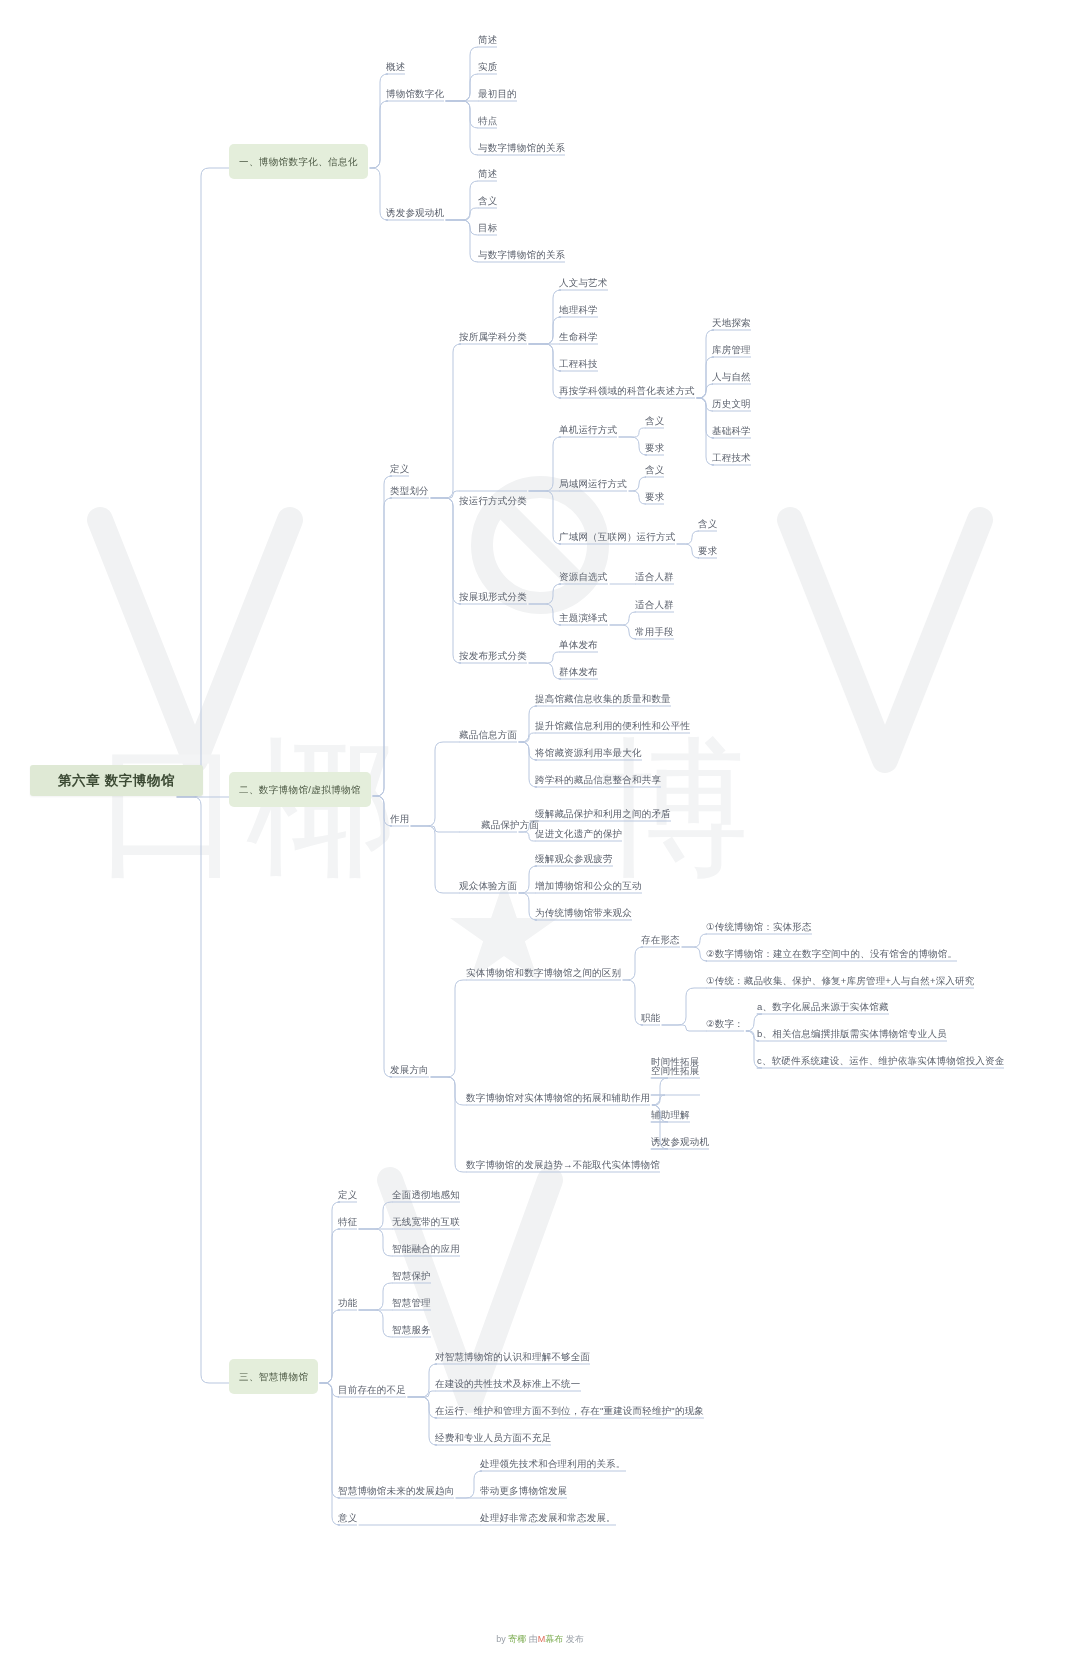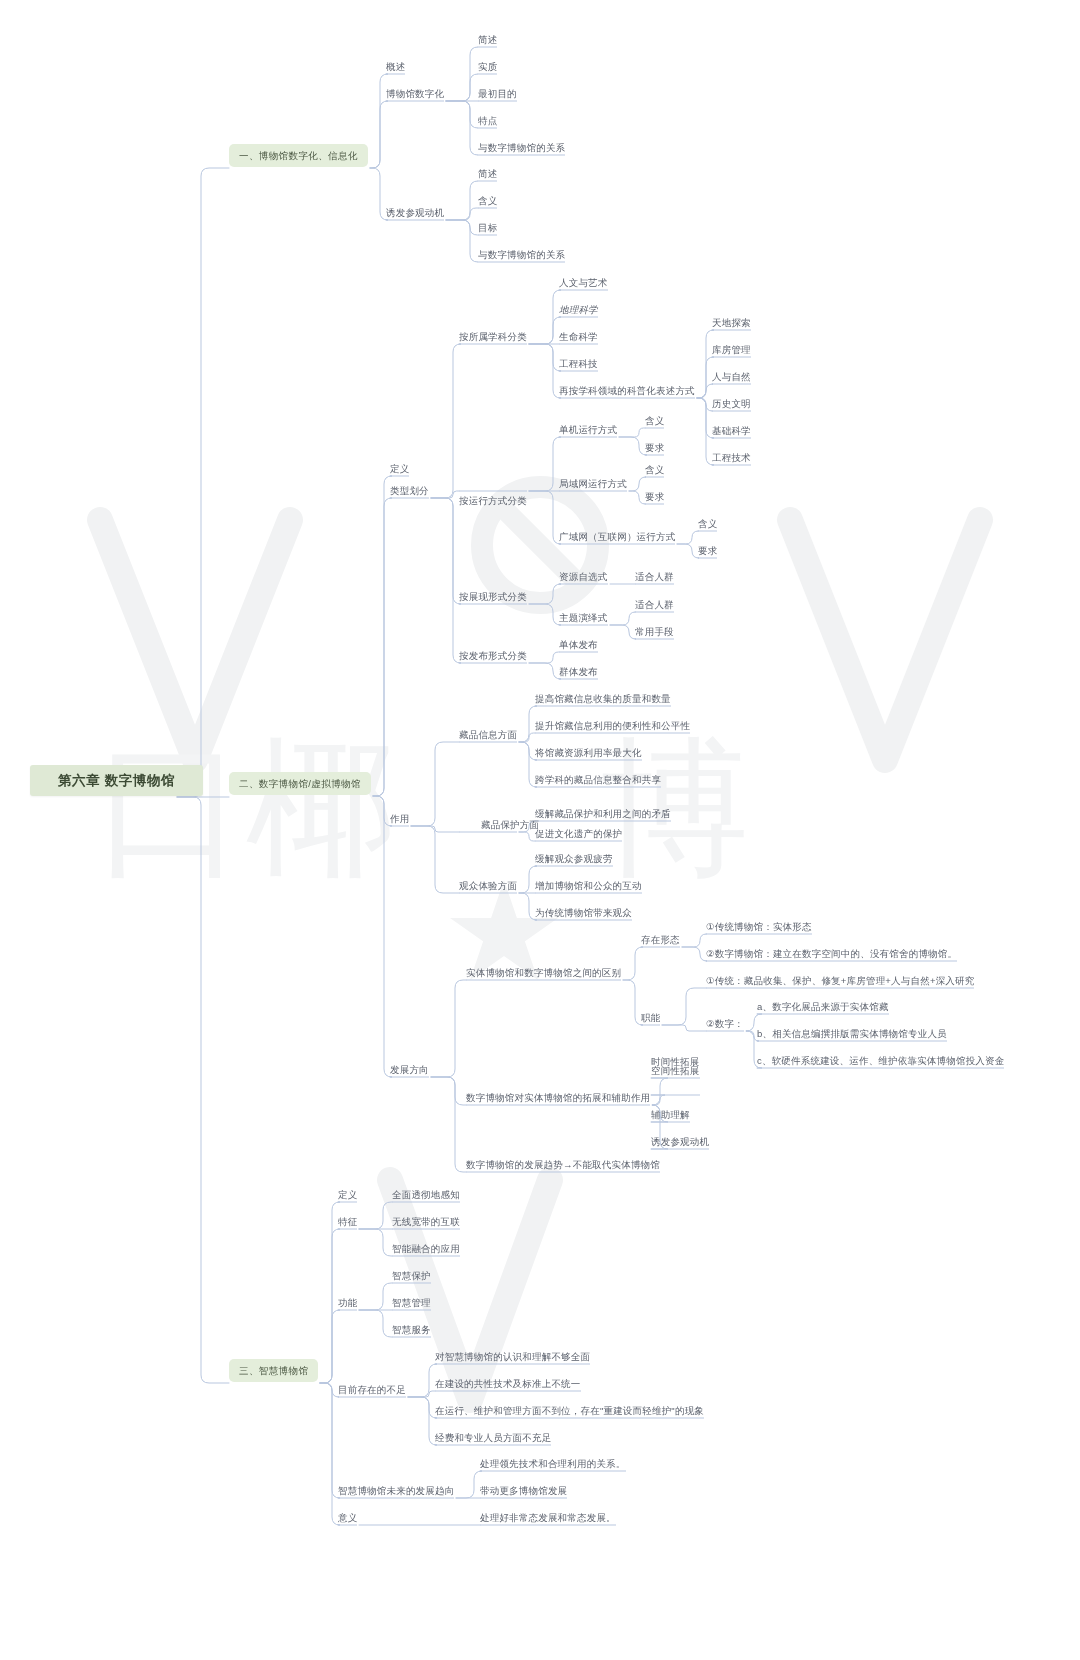--- a/index.html
+++ b/index.html
@@ -21,21 +21,21 @@
   }
   .node.root{
     background:#dfe9d5;color:#3c4a34;
     border-radius:3px;
     padding:9px 28px;font-size:13.5px;
     font-weight:700;letter-spacing:.6px;
     box-shadow:0 1px 2px rgba(0,0,0,.05);
   }
   .node.lvl1{
     background:#e4eedb;color:#4a5742;
-    border-radius:5px;padding:5px 10px;
+    border-radius:5px;padding:11px 10px;
     font-size:9.5px;letter-spacing:.4px;
   }
   .footer{
     position:absolute;left:0;bottom:14px;width:1080px;
     text-align:center;font-size:9px;color:#9aa0a8;z-index:3;
   }
   .footer b{color:#7fae55;font-weight:400;}
   .footer i{font-style:normal;color:#e06c5a;}
 </style>
 </head>
@@ -246,40 +246,43 @@
       <path d="M359 1310 H375 Q383 1310 383 1318 V1329 Q383 1337 391 1337 H392" stroke="#b9c7df" stroke-width="1" fill="none" stroke-linecap="round"></path>
       <path d="M408 1397 H421 Q429 1397 429 1389 V1372 Q429 1364 437 1364 H435" stroke="#b9c7df" stroke-width="1" fill="none" stroke-linecap="round"></path>
       <path d="M408 1397 H426 Q429 1397 429 1394 V1394 Q429 1391 432 1391 H435" stroke="#b9c7df" stroke-width="1" fill="none" stroke-linecap="round"></path>
       <path d="M408 1397 H421 Q429 1397 429 1405 V1410 Q429 1418 437 1418 H435" stroke="#b9c7df" stroke-width="1" fill="none" stroke-linecap="round"></path>
       <path d="M408 1397 H421 Q429 1397 429 1405 V1437 Q429 1445 437 1445 H435" stroke="#b9c7df" stroke-width="1" fill="none" stroke-linecap="round"></path>
       <path d="M456 1498 H466 Q474 1498 474 1490 V1479 Q474 1471 482 1471 H480" stroke="#b9c7df" stroke-width="1" fill="none" stroke-linecap="round"></path>
       <path d="M456 1498 H480" stroke="#b9c7df" stroke-width="1" fill="none" stroke-linecap="round"></path>
       <path d="M359 1525 H480" stroke="#b9c7df" stroke-width="1" fill="none" stroke-linecap="round"></path>
     </svg>
 
+  <div class="footer">
+    <span>by </span><b>寄椰</b><span> 由</span><i>M</i><b>幕布</b><span> 发布</span>
+  </div>
 <div class="node root" style="left: 30px; top: 765px;">第六章 数字博物馆</div>
     <div class="node lvl1" style="left: 229px; top: 144px;">一、博物馆数字化、信息化</div>
     <div class="node" style="left: 386px; top: 60px;">概述</div>
     <div class="node" style="left: 386px; top: 87px;">博物馆数字化</div>
     <div class="node" style="left: 478px; top: 33px;">简述</div>
     <div class="node" style="left: 478px; top: 60px;">实质</div>
     <div class="node" style="left: 478px; top: 87px;">最初目的</div>
     <div class="node" style="left: 478px; top: 114px;">特点</div>
     <div class="node" style="left: 478px; top: 141px;">与数字博物馆的关系</div>
     <div class="node" style="left: 386px; top: 206px;">诱发参观动机</div>
     <div class="node" style="left: 478px; top: 167px;">简述</div>
     <div class="node" style="left: 478px; top: 194px;">含义</div>
     <div class="node" style="left: 478px; top: 221px;">目标</div>
     <div class="node" style="left: 478px; top: 248px;">与数字博物馆的关系</div>
     <div class="node lvl1" style="left: 229px; top: 772px;">二、数字博物馆/虚拟博物馆</div>
     <div class="node" style="left: 390px; top: 462px;">定义</div>
     <div class="node" style="left: 390px; top: 484px;">类型划分</div>
     <div class="node" style="left: 459px; top: 330px;">按所属学科分类</div>
     <div class="node" style="left: 559px; top: 276px;">人文与艺术</div>
-    <div class="node" style="left: 559px; top: 303px; font-style: italic;">地理科学</div>
+    <div class="node" style="left: 559px; top: 303px;">地理科学</div>
     <div class="node" style="left: 559px; top: 330px;">生命科学</div>
     <div class="node" style="left: 559px; top: 357px;">工程科技</div>
     <div class="node" style="left: 559px; top: 384px;">再按学科领域的科普化表述方式</div>
     <div class="node" style="left: 712px; top: 316px;">天地探索</div>
     <div class="node" style="left: 712px; top: 343px;">库房管理</div>
     <div class="node" style="left: 712px; top: 370px;">人与自然</div>
     <div class="node" style="left: 712px; top: 397px;">历史文明</div>
     <div class="node" style="left: 712px; top: 424px;">基础科学</div>
     <div class="node" style="left: 712px; top: 451px;">工程技术</div>
     <div class="node" style="left: 459px; top: 477px; margin-top: 17px;">按运行方式分类</div>

